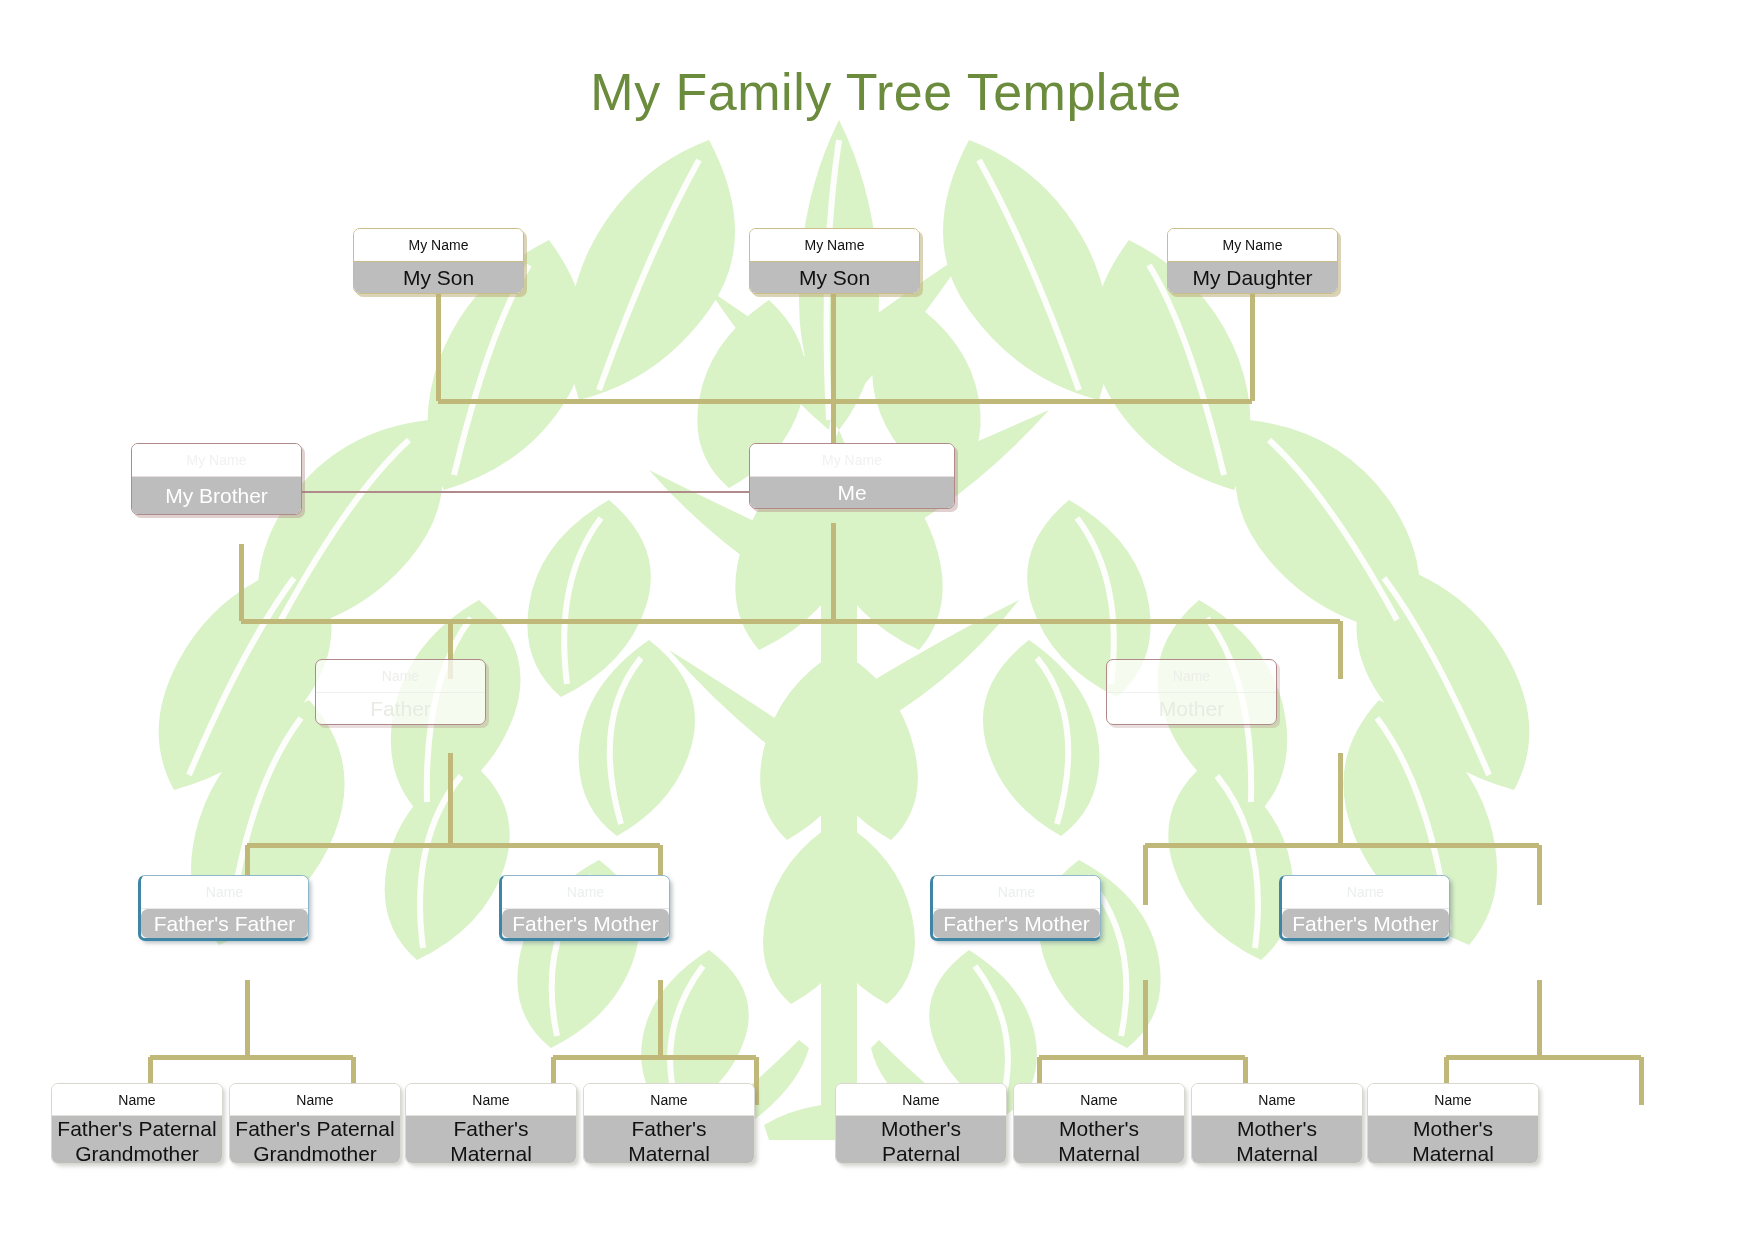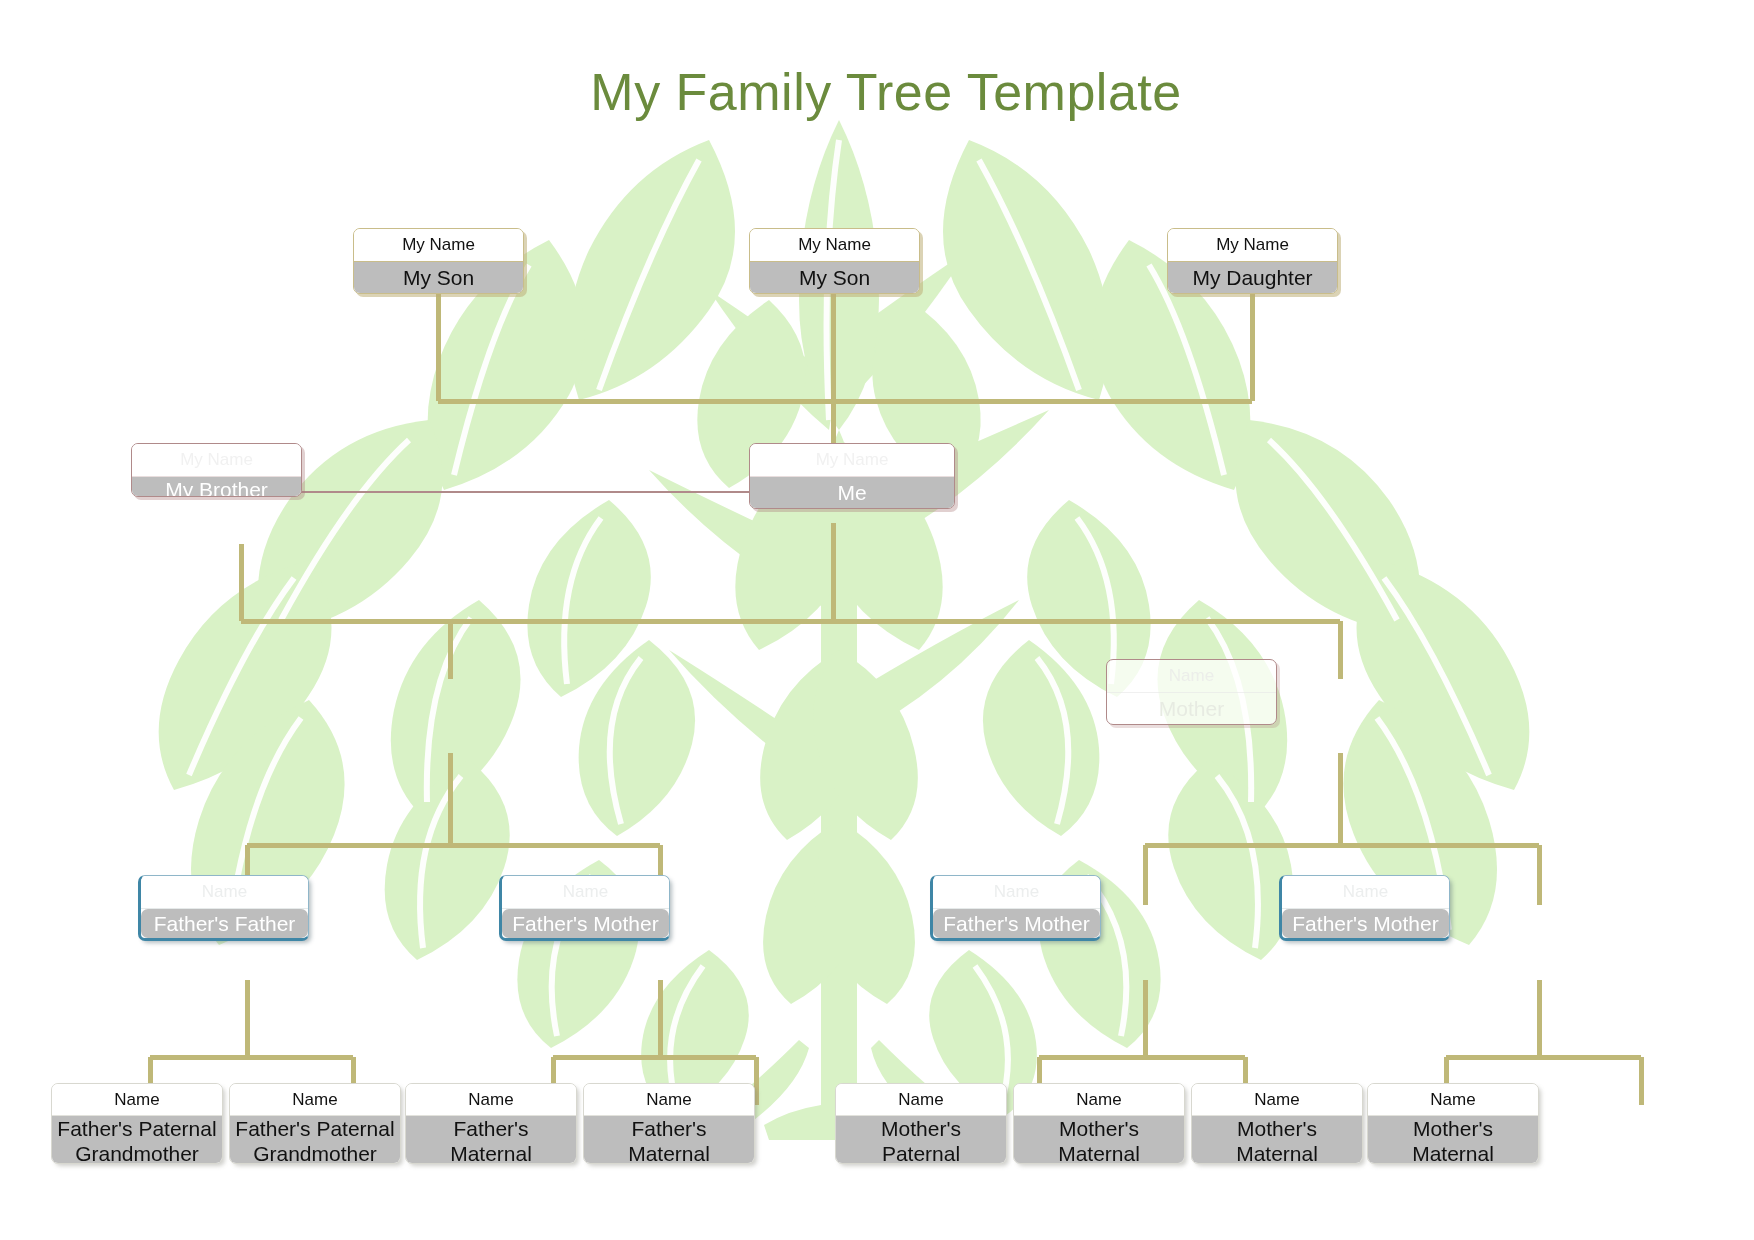--- a/index.html
+++ b/index.html
@@ -32,21 +32,21 @@
     border-radius:7px;
     overflow:hidden;
     background:#ffffff;
     display:flex;flex-direction:column;
   }
   .node .nm{
     flex:0 0 auto;
     display:flex;align-items:center;justify-content:center;
     background:#ffffff;
     color:#111;
-    font-size:17px;
+    font-size:14px;
     width:100%;
     box-sizing:border-box;
   }
   .node .rel{
     flex:1 1 auto;
     display:flex;align-items:center;justify-content:center;
     background:#bdbdbd;
     color:#111;
     font-size:21px;
     text-align:center;
@@ -256,29 +256,33 @@
   </div>
   <div class="node style-tan" style="left:740px;top:228px;width:171px;height:66px;">
     <div class="nm" style="height:33px;">My Name</div>
     <div class="rel">My Son</div>
   </div>
   <div class="node style-tan" style="left:1158px;top:228px;width:171px;height:66px;">
     <div class="nm" style="height:33px;">My Name</div>
     <div class="rel">My Daughter</div>
   </div>
 
-  <div class="node style-red" style="left:122px;top:443px;width:171px;height:54px;">
+  <div class="node style-red" style="left:122px;top:443px;width:171px;height:72px;">
     <div class="nm faded-name" style="height:33px;">My Name</div>
     <div class="rel">My Brother</div>
   </div>
   <div class="node style-red" style="left:740px;top:443px;width:206px;height:66px;">
     <div class="nm faded-name" style="height:33px;">My Name</div>
     <div class="rel">Me</div>
   </div>
 
+  <div class="node style-ghost" style="left:306px;top:659px;width:171px;height:66px;">
+    <div class="nm" style="height:33px;">Name</div>
+    <div class="rel">Father</div>
+  </div>
   <div class="node style-ghost" style="left:1097px;top:659px;width:171px;height:66px;">
     <div class="nm" style="height:33px;">Name</div>
     <div class="rel">Mother</div>
   </div>
 
   <div class="node style-blue" style="left:129px;top:875px;width:171px;height:66px;">
     <div class="nm" style="height:33px;">Name</div>
     <div class="rel">Father's Father</div>
   </div>
   <div class="node style-blue" style="left:490px;top:875px;width:171px;height:66px;">

